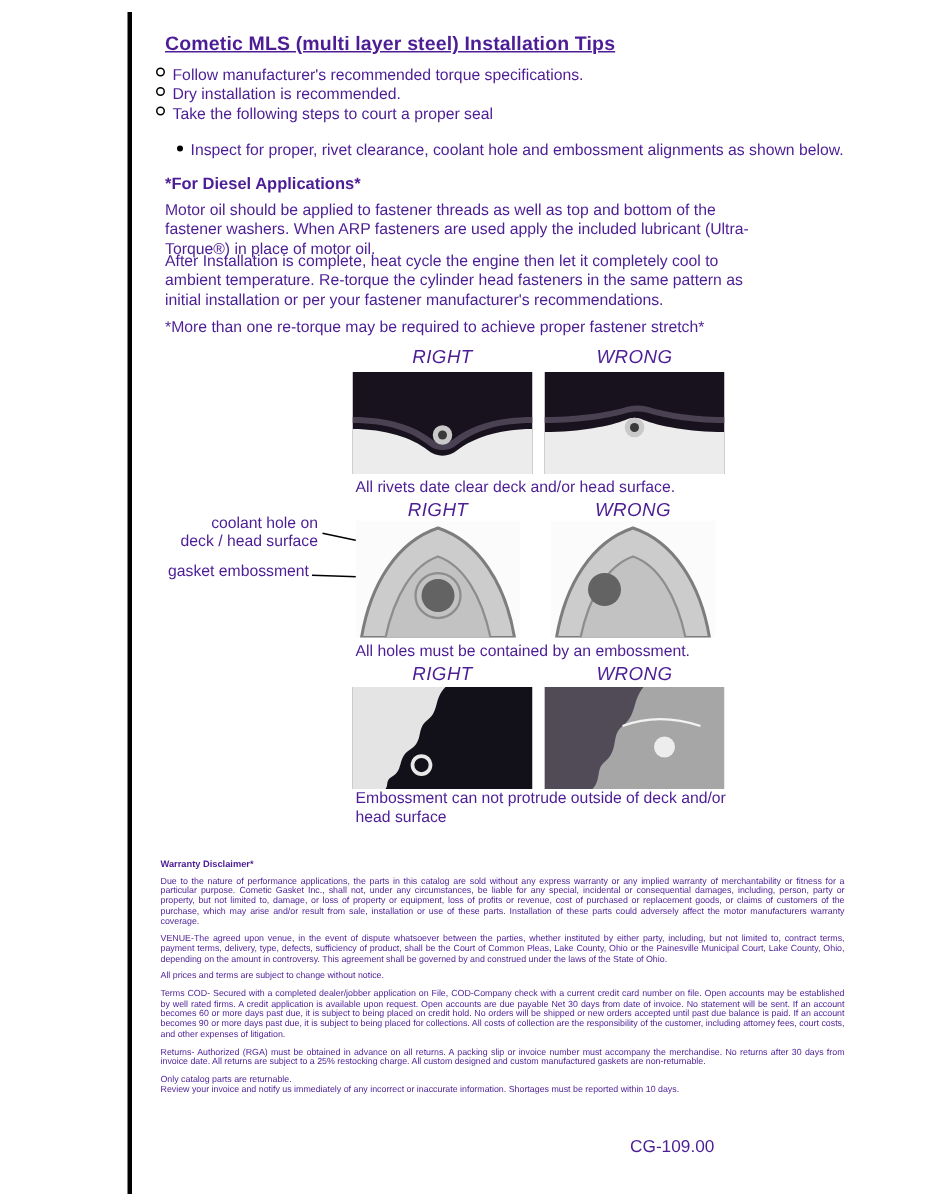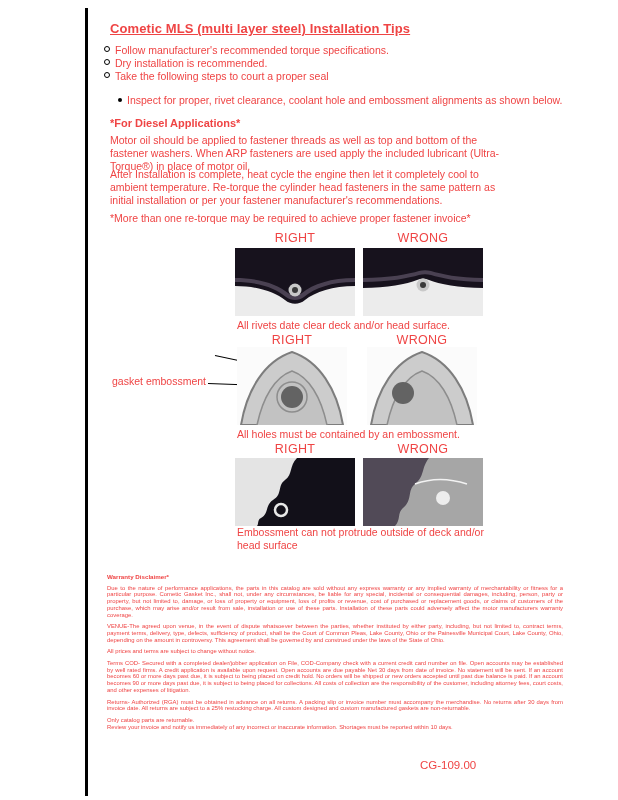--- a/index.html
+++ b/index.html
@@ -1,36 +1,36 @@
 <!DOCTYPE html>
 <html><head>
 <meta charset="utf-8">
 <style>
   html,body { margin:0; padding:0; background:#ffffff; }
   .page {
     position:relative; width:618px; height:800px; background:#ffffff;
-    font-family:"Liberation Sans", sans-serif; color:#ef4444; overflow:hidden;
+    font-family:"Liberation Sans", sans-serif; color:#4c1d95; overflow:hidden;
   }
   .border-left { position:absolute; left:85px; top:8px; width:3px; height:788px; background:#000; }
 
   .title {
     position:absolute; left:110px; top:21px; font-size:13px; font-weight:bold;
     text-decoration:underline; letter-spacing:.1px;
   }
 
   .bullet { position:absolute; left:104px; font-size:10.5px; white-space:nowrap; }
   .sub-bullet { position:absolute; left:118px; font-size:10.5px; white-space:nowrap; }
   .ring { display:inline-block; width:4px; height:4px; border:1px solid #000; border-radius:50%; margin-right:5px; vertical-align:2px; }
   .dot  { display:inline-block; width:4px; height:4px; background:#000; border-radius:50%; margin-right:5px; vertical-align:2px; }
 
   .diesel-heading { position:absolute; left:110px; top:117px; font-size:11px; font-weight:bold; }
   .para { position:absolute; left:110px; width:402px; font-size:10.5px; line-height:13px; }
   .note { position:absolute; left:110px; top:212px; font-size:10.5px; white-space:nowrap; }
 
-  .rw-label { position:absolute; font-size:12.5px; text-align:center; letter-spacing:.3px; }
+  .rw-label { position:absolute; font-size:12.5px; text-align:center; letter-spacing:.3px;font-style:italic; }
   .diagram { position:absolute; line-height:0; }
   .caption { position:absolute; font-size:10.5px; }
 
   .callout { position:absolute; font-size:10.5px; text-align:right; line-height:12px; }
   .callout-line { position:absolute; height:1px; background:#000; transform-origin:left center; }
 
   .legal { position:absolute; left:107px; top:574px; width:456px; font-size:5.9px; line-height:6.7px; text-align:justify; }
   .legal-heading { font-weight:bold; margin-bottom:4px; font-size:6.2px; }
   .legal p { margin:0 0 5px 0; }
 
@@ -54,21 +54,21 @@
   <div class="bullet" style="top:70px">
     <span class="ring"></span><span>Take the following steps to court a proper seal</span>
   </div>
   <div class="sub-bullet" style="top:94px">
     <span class="dot"></span><span>Inspect for proper, rivet clearance, coolant hole and embossment alignments as shown below.</span>
   </div>
 
   <div class="diesel-heading">*For Diesel Applications*</div>
   <div class="para" style="top:168px">After Installation is complete, heat cycle the engine then let it completely cool to ambient temperature. Re-torque the cylinder head fasteners in the same pattern as initial installation or per your fastener manufacturer's recommendations.</div>
   <div class="para" style="top:134px">Motor oil should be applied to fastener threads as well as top and bottom of the fastener washers. When ARP fasteners are used apply the included lubricant (Ultra-Torque®) in place of motor oil.</div>
-  <div class="note">*More than one re-torque may be required to achieve proper fastener invoice*</div>
+  <div class="note">*More than one re-torque may be required to achieve proper fastener stretch*</div>
 
   <div class="rw-label" style="left:235px; top:231px; width:120px">RIGHT</div>
   <div class="rw-label" style="left:363px; top:231px; width:120px">WRONG</div>
 
   <div class="diagram" style="left:235px; top:248px">
     <svg viewBox="0 0 120 68" width="120" height="68">
       <rect width="120" height="68" fill="#17121d"></rect>
       <path d="M0,30 C24,30 42,36 53,45 C57,48 63,48 67,45 C78,36 96,30 120,30 L120,34 C96,34 80,40 69,49 C64,53 56,53 51,49 C40,40 24,34 0,34 Z" fill="#4a4152"></path>
       <path d="M0,38 C22,38 40,44 50,52 C56,57 64,57 70,52 C80,44 98,38 120,38 L120,68 L0,68 Z" fill="#ececec"></path>
       <circle cx="60" cy="42" r="6.5" fill="#c9c9c9"></circle>
@@ -83,20 +83,21 @@
       <circle cx="60" cy="37" r="6.5" fill="#c9c9c9"></circle>
       <circle cx="60" cy="37" r="3" fill="#3a3a3a"></circle>
     </svg>
   </div>
 
   <div class="caption" style="left:237px; top:319px">All rivets date clear deck and/or head surface.</div>
 
   <div class="rw-label" style="left:237px; top:333px; width:110px">RIGHT</div>
   <div class="rw-label" style="left:367px; top:333px; width:110px">WRONG</div>
 
+  <div class="callout" style="left:118px; top:343px; width:94px">coolant hole on deck / head surface</div>
   <div class="callout" style="left:104px; top:375px; width:102px; white-space:nowrap">gasket embossment</div>
   <div class="callout-line" style="left:215px; top:355px; width:58px; transform:rotate(12deg)"></div>
   <div class="callout-line" style="left:208px; top:383px; width:50px; transform:rotate(2deg)"></div>
 
   <div class="diagram" style="left:237px; top:347px">
     <svg viewBox="0 0 110 78" width="110" height="78">
       <rect width="110" height="78" fill="#fbfbfb"></rect>
       <path d="M4,78 C10,42 28,14 55,5 C82,14 100,42 106,78 Z" fill="#cccccc" stroke="#7d7d7d" stroke-width="2"></path>
       <path d="M20,78 C26,50 38,30 55,24 C72,30 84,50 90,78" fill="#c2c2c2" stroke="#8d8d8d" stroke-width="1.5"></path>
       <circle cx="55" cy="50" r="15" fill="none" stroke="#8d8d8d" stroke-width="1.5"></circle>

